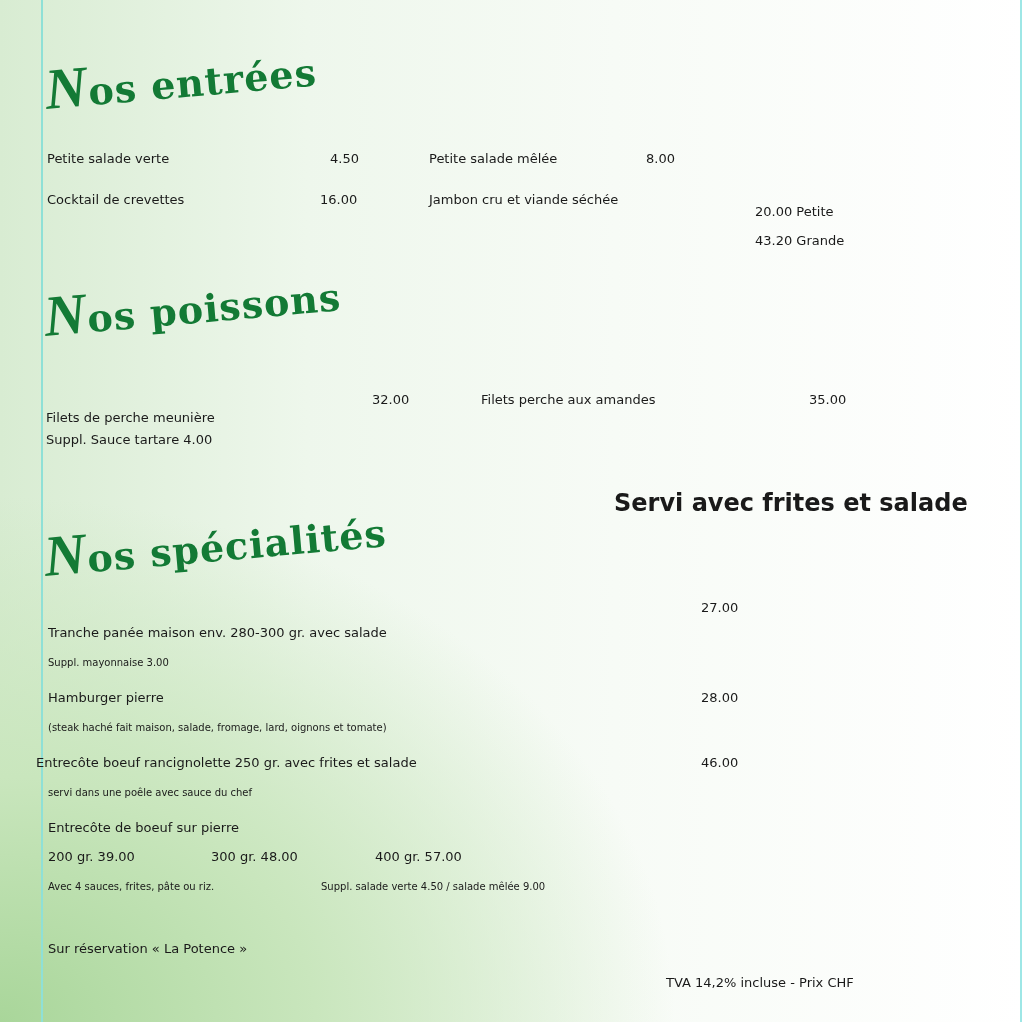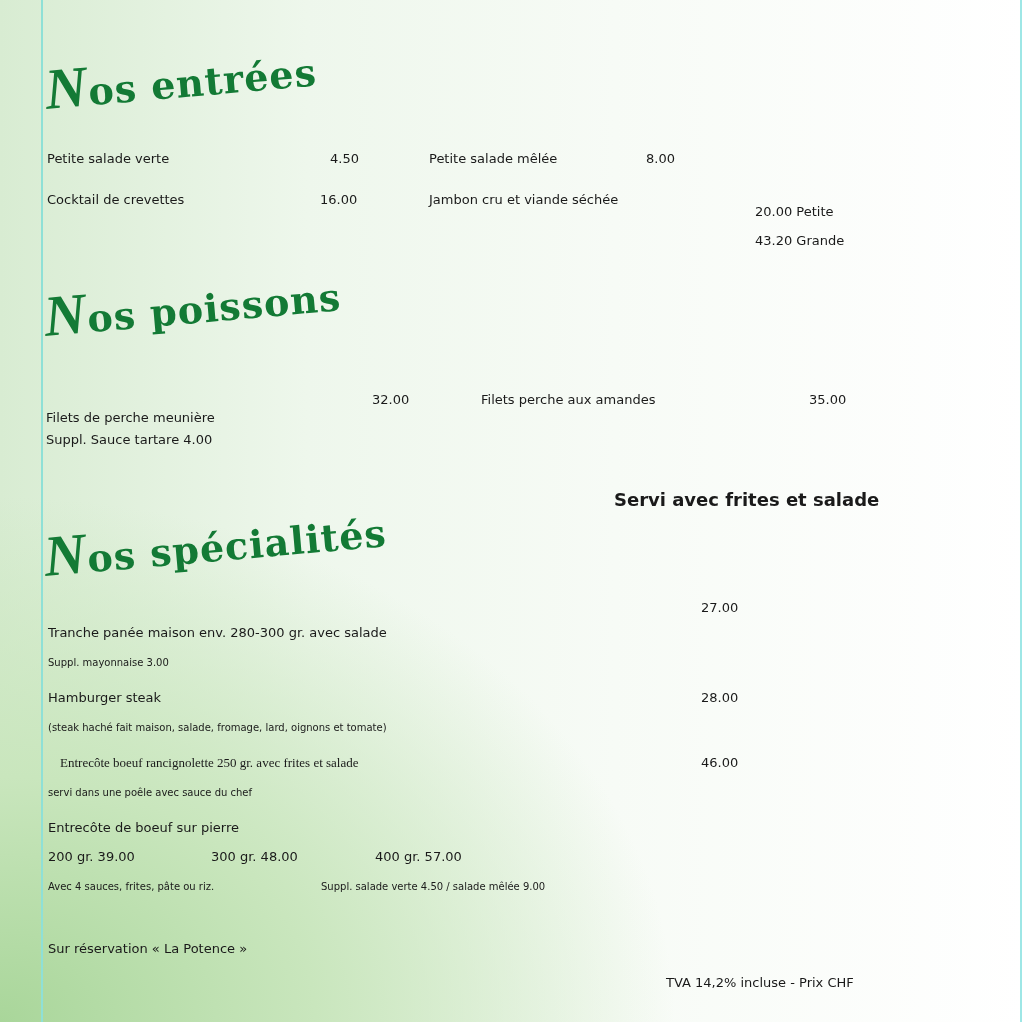--- a/index.html
+++ b/index.html
@@ -15,21 +15,21 @@
   .guide-right { position:absolute; left:1020px; top:0; width:2px; height:1022px; background:#9ee7e6; }
   .abs { position:absolute; white-space:nowrap; }
   .heading {
     position:absolute; color:#137a35; font-weight:bold;
     font-family: "DejaVu Serif", "Liberation Serif", serif;
     font-size:38px; letter-spacing:1px;
     transform-origin:left bottom;
   }
   .heading .cap { font-style:italic; font-size:58px; font-family:"Liberation Serif", serif; }
   .t19 { font-size:13px; }
-  .t18 { font-size:18px; }
+  .t18 { font-size:24px; }
   .t15 { font-size:10px; }
   .bold { font-weight:bold; }
 </style>
 </head>
 <body>
 
 <div class="guide-left"></div>
 <div class="guide-right"></div>
 
 <div class="heading" style="left:48px; top:56px; transform:rotate(-5deg);">
@@ -59,25 +59,25 @@
 <div class="abs t18 bold" style="left:614px; top:489px;">Servi avec frites et salade</div>
 
 <div class="heading" style="left:47px; top:523px; transform:rotate(-5deg);">
   <span class="cap">N</span><span>os spécialités</span>
 </div>
 
 <div class="abs t19" style="left:48px; top:625px;">Tranche panée maison env. 280-300 gr. avec salade</div>
 <div class="abs t19" style="left:701px; top:600px;">27.00</div>
 <div class="abs t15" style="left:48px; top:657px;">Suppl. mayonnaise 3.00</div>
 
-<div class="abs t19" style="left:48px; top:690px;">Hamburger steak</div>
+<div class="abs t19" style="left:48px; top:690px;">Hamburger pierre</div>
 <div class="abs t19" style="left:701px; top:690px;">28.00</div>
 <div class="abs t15" style="left:48px; top:722px;">(steak haché fait maison, salade, fromage, lard, oignons et tomate)</div>
 
-<div class="abs t19" style="left:60px; top:755px;font-family:Liberation Serif, serif;">Entrecôte boeuf rancignolette 250 gr. avec frites et salade</div>
+<div class="abs t19" style="left:36px; top:755px;">Entrecôte boeuf rancignolette 250 gr. avec frites et salade</div>
 <div class="abs t19" style="left:701px; top:755px;">46.00</div>
 <div class="abs t15" style="left:48px; top:787px;">servi dans une poêle avec sauce du chef</div>
 
 <div class="abs t19" style="left:48px; top:820px;">Entrecôte de boeuf sur pierre</div>
 <div class="abs t19" style="left:48px; top:849px;">200 gr. 39.00</div>
 <div class="abs t19" style="left:211px; top:849px;">300 gr. 48.00</div>
 <div class="abs t19" style="left:375px; top:849px;">400 gr. 57.00</div>
 <div class="abs t15" style="left:48px; top:881px;">Avec 4 sauces, frites, pâte ou riz.</div>
 <div class="abs t15" style="left:321px; top:881px;">Suppl. salade verte 4.50 / salade mêlée 9.00</div>
 

